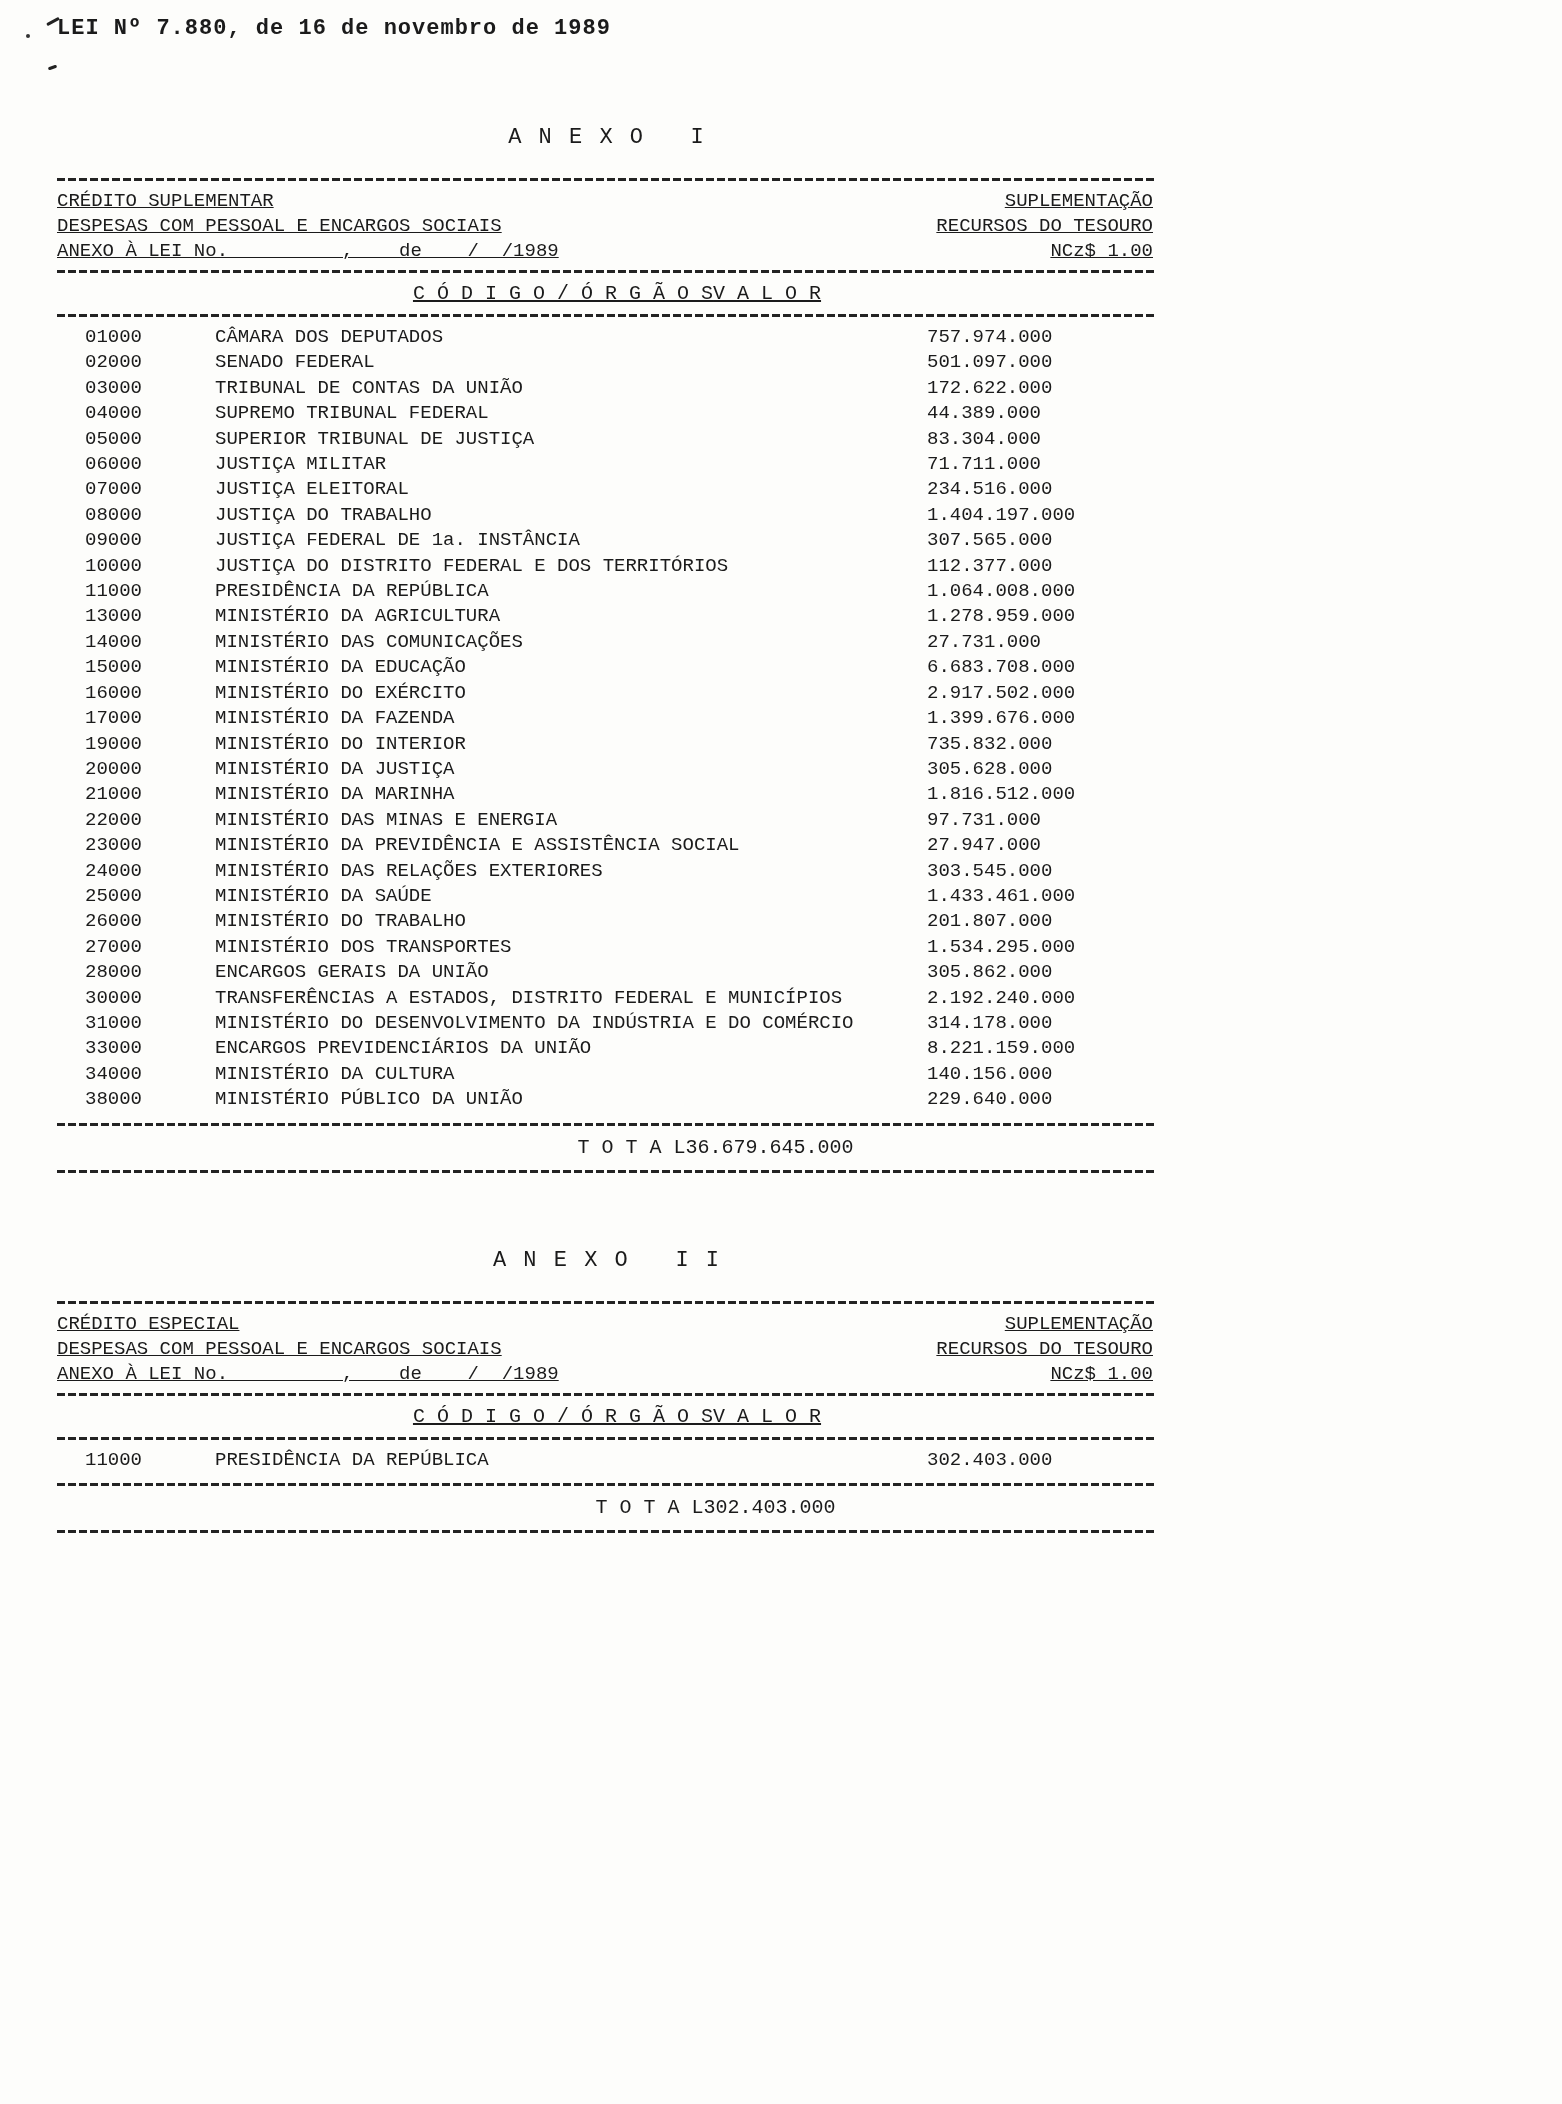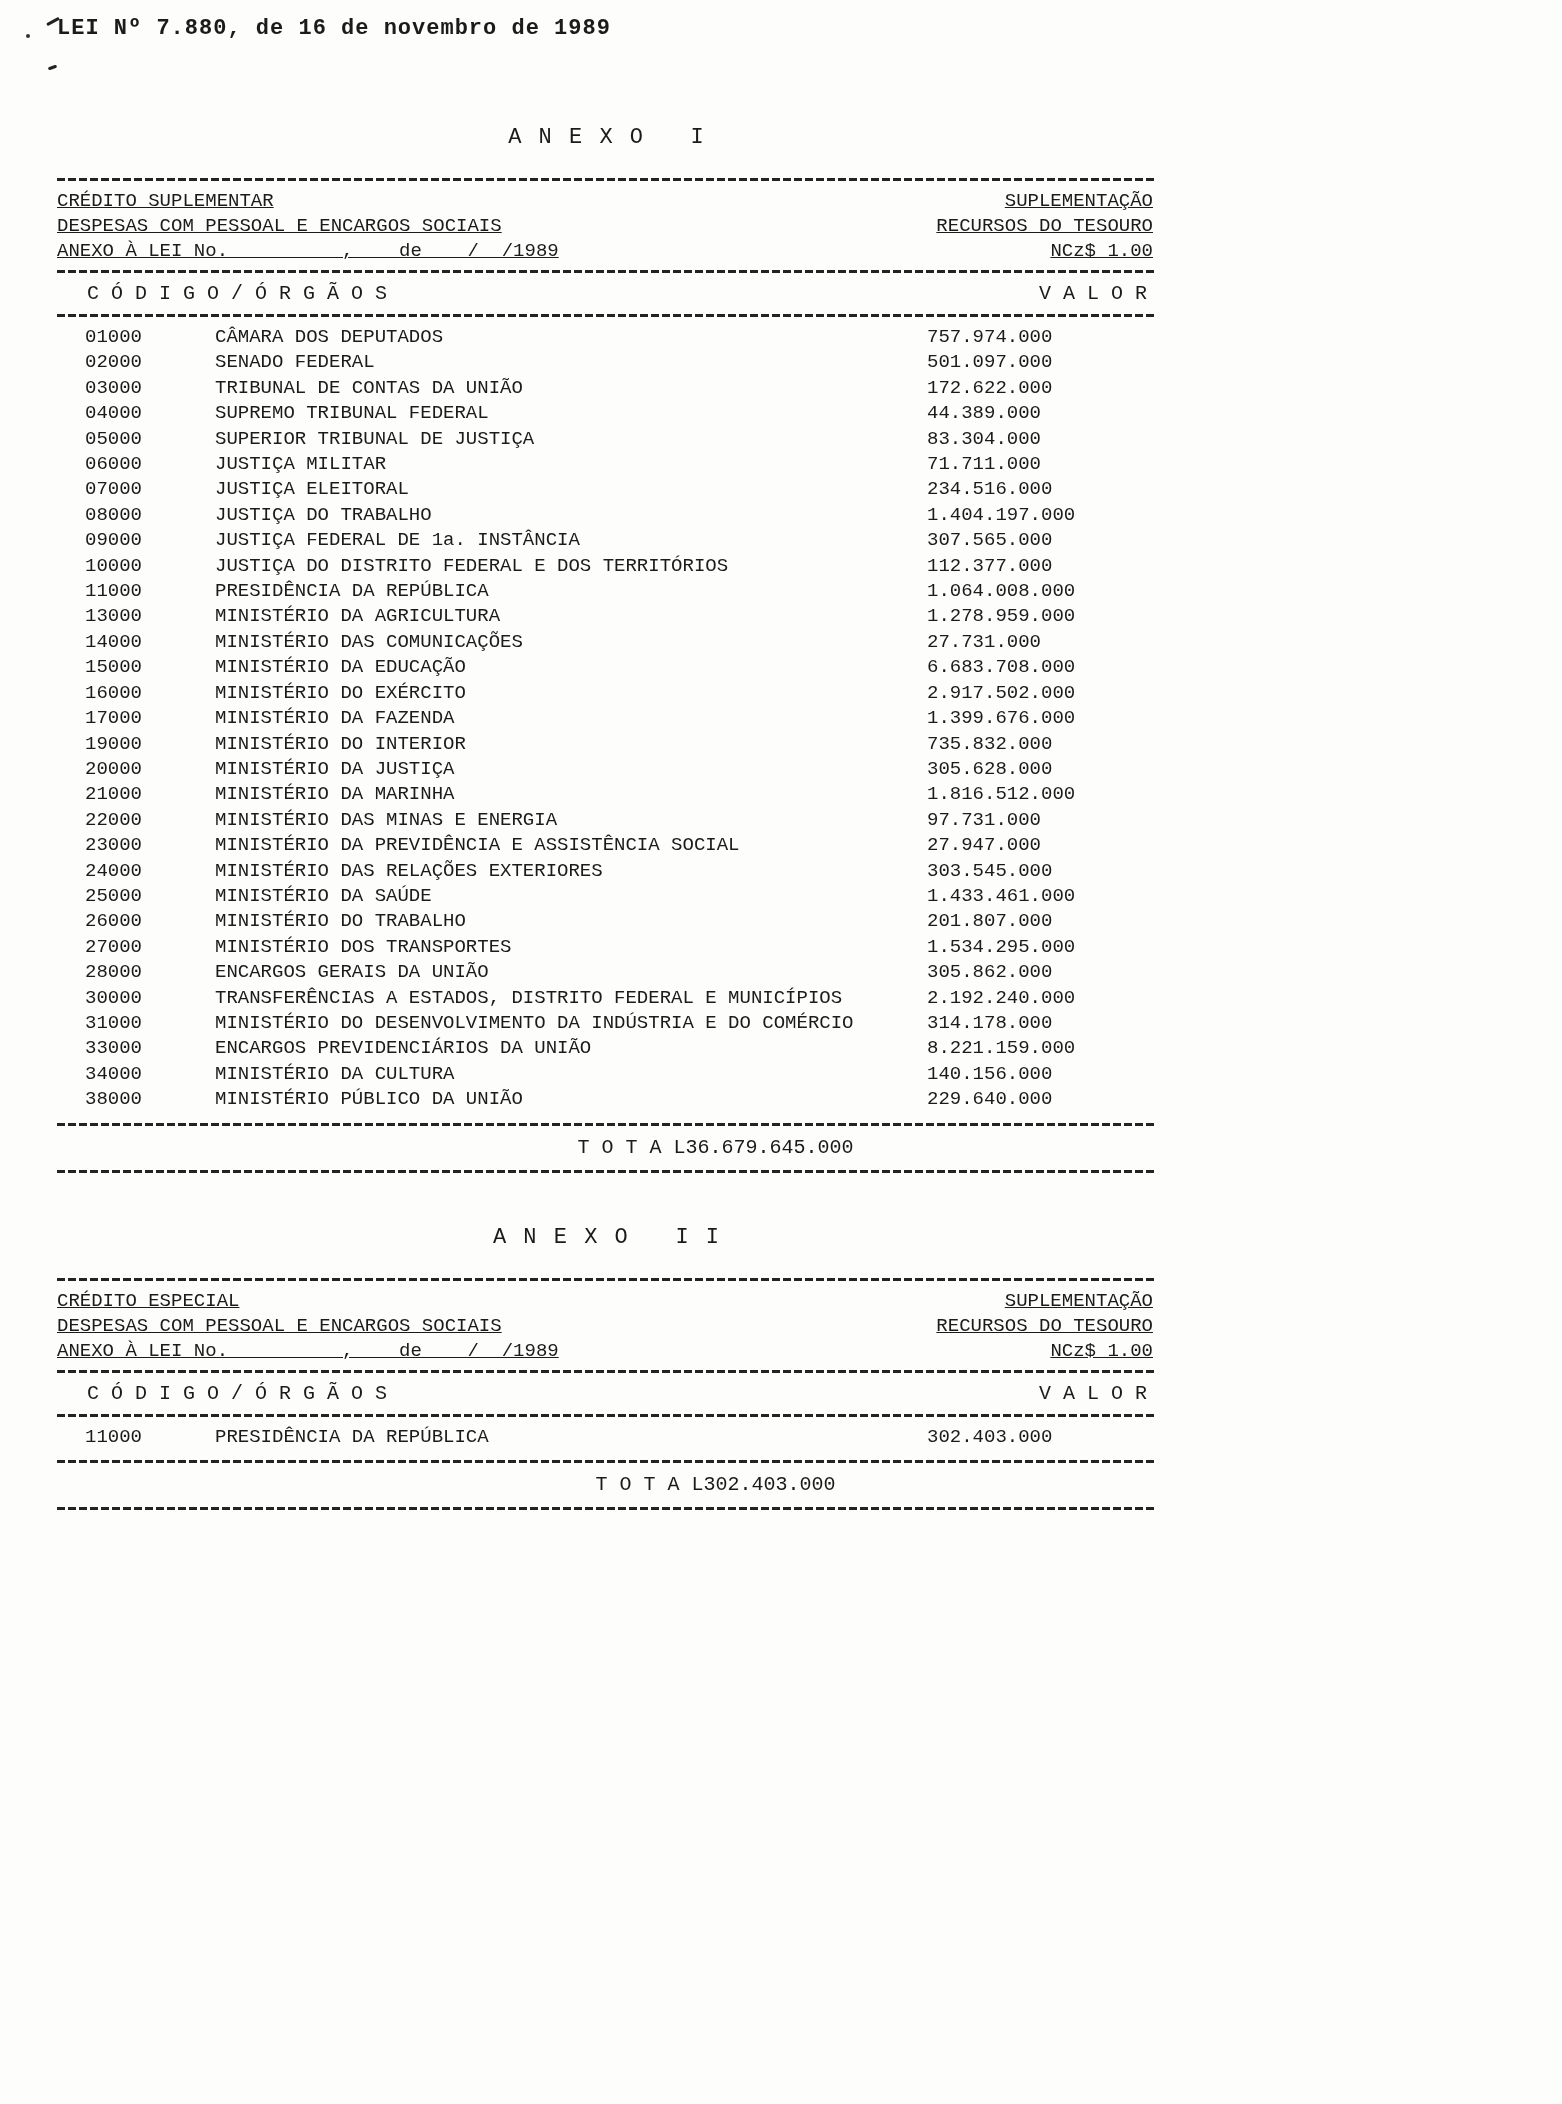--- a/index.html
+++ b/index.html
@@ -14,28 +14,28 @@
   .ink-marks { position:absolute; left:18px; top:14px; width:60px; height:80px; }
   .ink-marks .m1 { position:absolute; left:28px; top:6px; width:14px; height:3px; background:#222; transform:rotate(-28deg); border-radius:2px; }
   .ink-marks .m2 { position:absolute; left:8px; top:20px; width:4px; height:4px; background:#333; border-radius:50%; }
   .ink-marks .m3 { position:absolute; left:30px; top:52px; width:9px; height:3px; background:#222; transform:rotate(-20deg); border-radius:2px; }
 
   .page { position:absolute; left:57px; top:0; width:1100px; }
 
   .doc-title { margin-top:16px; font-size:22px; letter-spacing:1px; white-space:pre;font-weight:bold; }
   .anexo-heading { text-align:center; font-size:22px; letter-spacing:2px; white-space:pre; }
   .anexo1-heading { margin-top:84px; }
-  .anexo2-heading { margin-top:52px; }
+  .anexo2-heading { margin-top:75px; }
 
   .dashes { height:3px; background:repeating-linear-gradient(90deg,#232323 0 8px,transparent 8px 11px); }
 
   .hdr-block { padding:8px 4px 6px 0; font-size:19px; line-height:25px; }
   .hdr-line { display:flex; justify-content:space-between; white-space:pre;text-decoration:underline; }
 
-  .cols { display:flex; justify-content:space-between; font-size:20px; line-height:25px; padding:8px 10px 8px 30px; white-space:pre; }
+  .cols { display:flex; justify-content:center; font-size:20px; line-height:25px; padding:8px 10px 8px 30px; white-space:pre;text-decoration:underline; }
 
   .rows-block { padding:8px 0 10px 0; }
   .row { display:flex; font-size:19px; line-height:25.4px; }
   .row .code { width:158px; padding-left:28px; flex:none; }
   .row .name { flex:1; white-space:pre; }
   .row .value { flex:none; min-width:230px; padding-right:6px; }
 
   .total-row { display:flex; justify-content:center; font-size:20px; line-height:26px; padding:9px 6px 9px 223px; white-space:pre; }
 
   .mt1 { margin-top:28px; }

